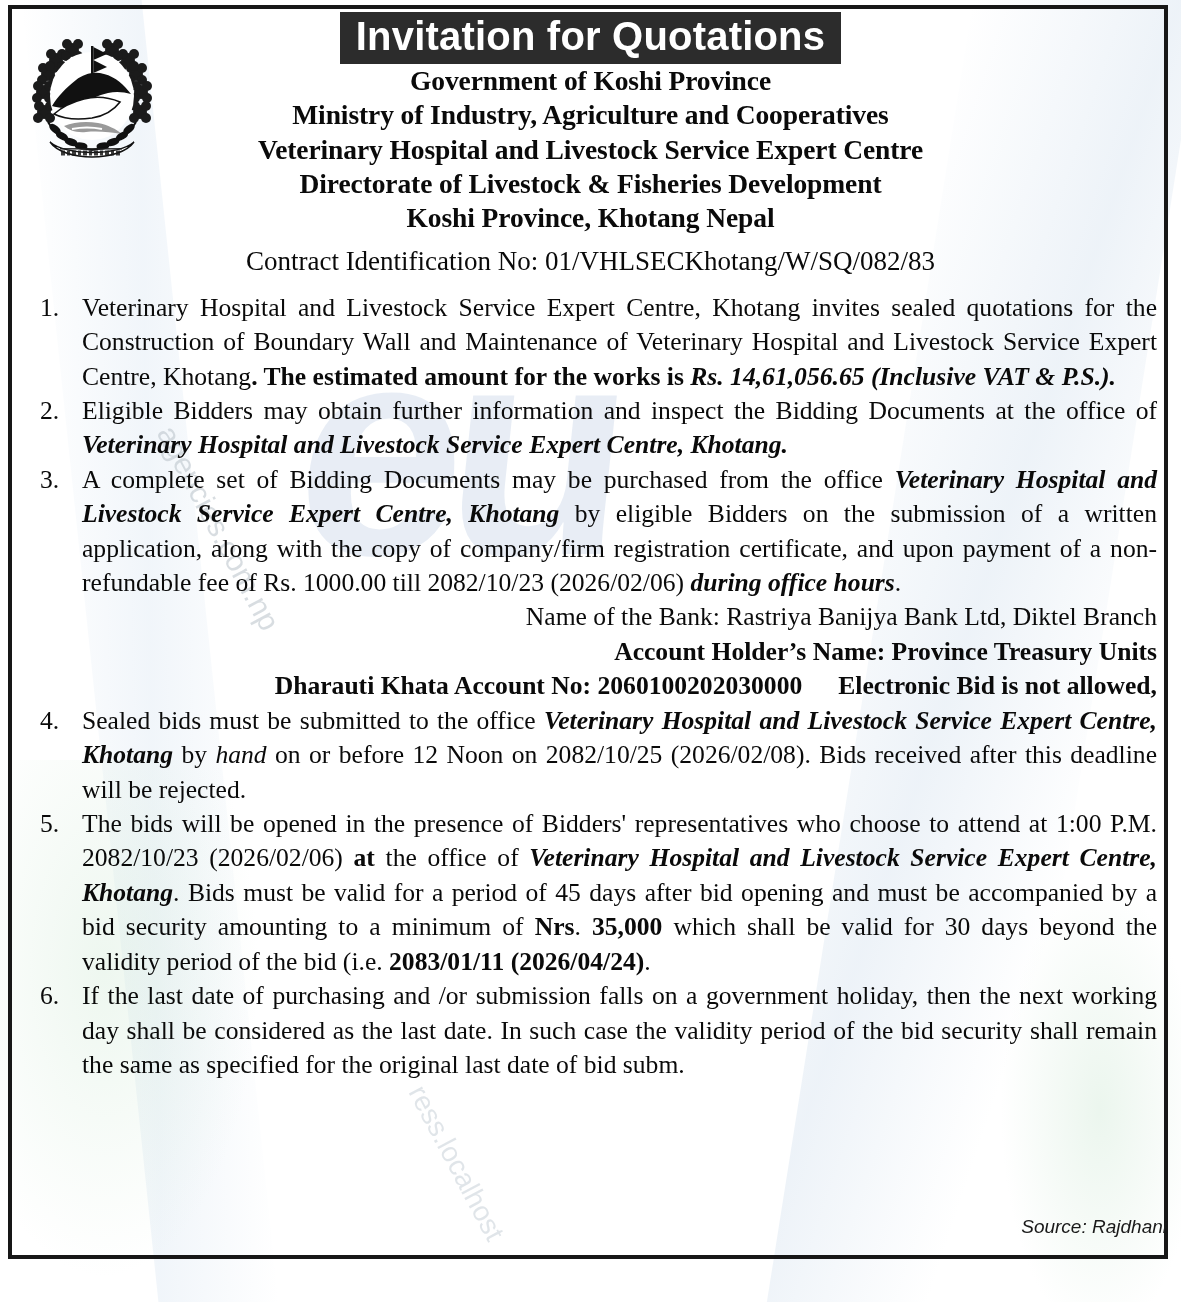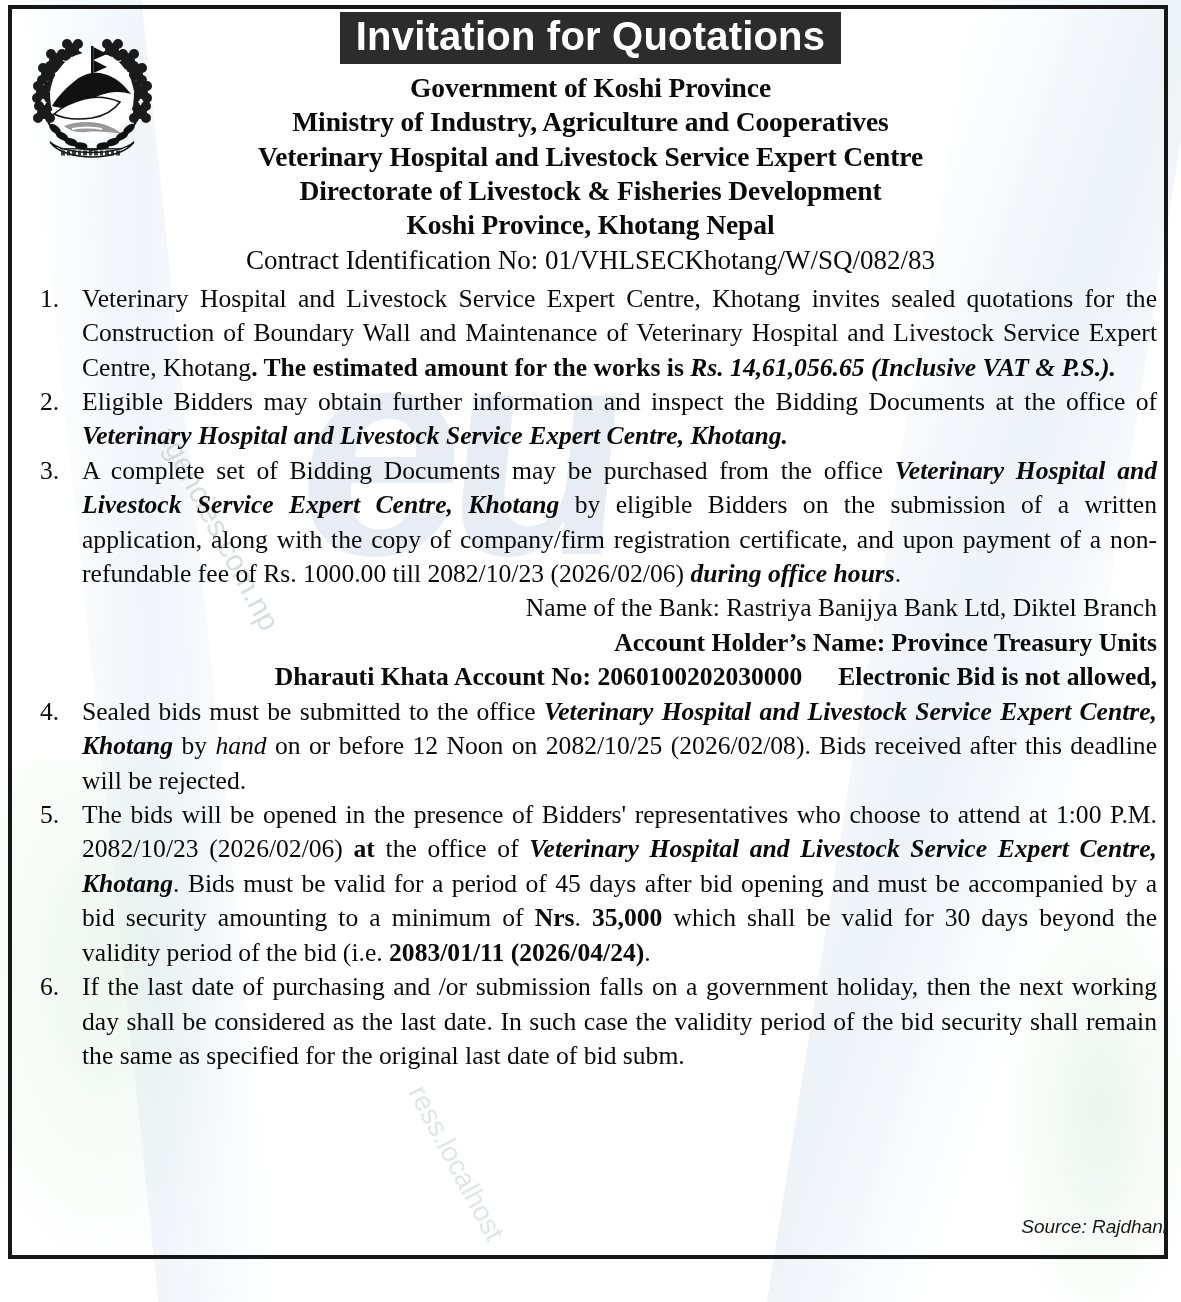--- a/index.html
+++ b/index.html
@@ -81,25 +81,25 @@
     padding:4px 16px 7px 16px;
     letter-spacing:.2px;
   }
   .hline{
     font-weight:700;
     font-size:27.5px;
     line-height:1.25;
     margin:0;
     letter-spacing:-.1px;
   }
-  .hline.l1{margin-top:7px;}
+  .hline.l1{}
   .subline{
     font-size:27px;
     line-height:1.26;
-    margin:0;
+    margin:8px;
     font-weight:400;
   }
   .subline sup{font-size:17px;vertical-align:super;}
 
   
   .body{
     margin:0;
     padding:5px 24px 0 24px;
   }
   ol.items{

